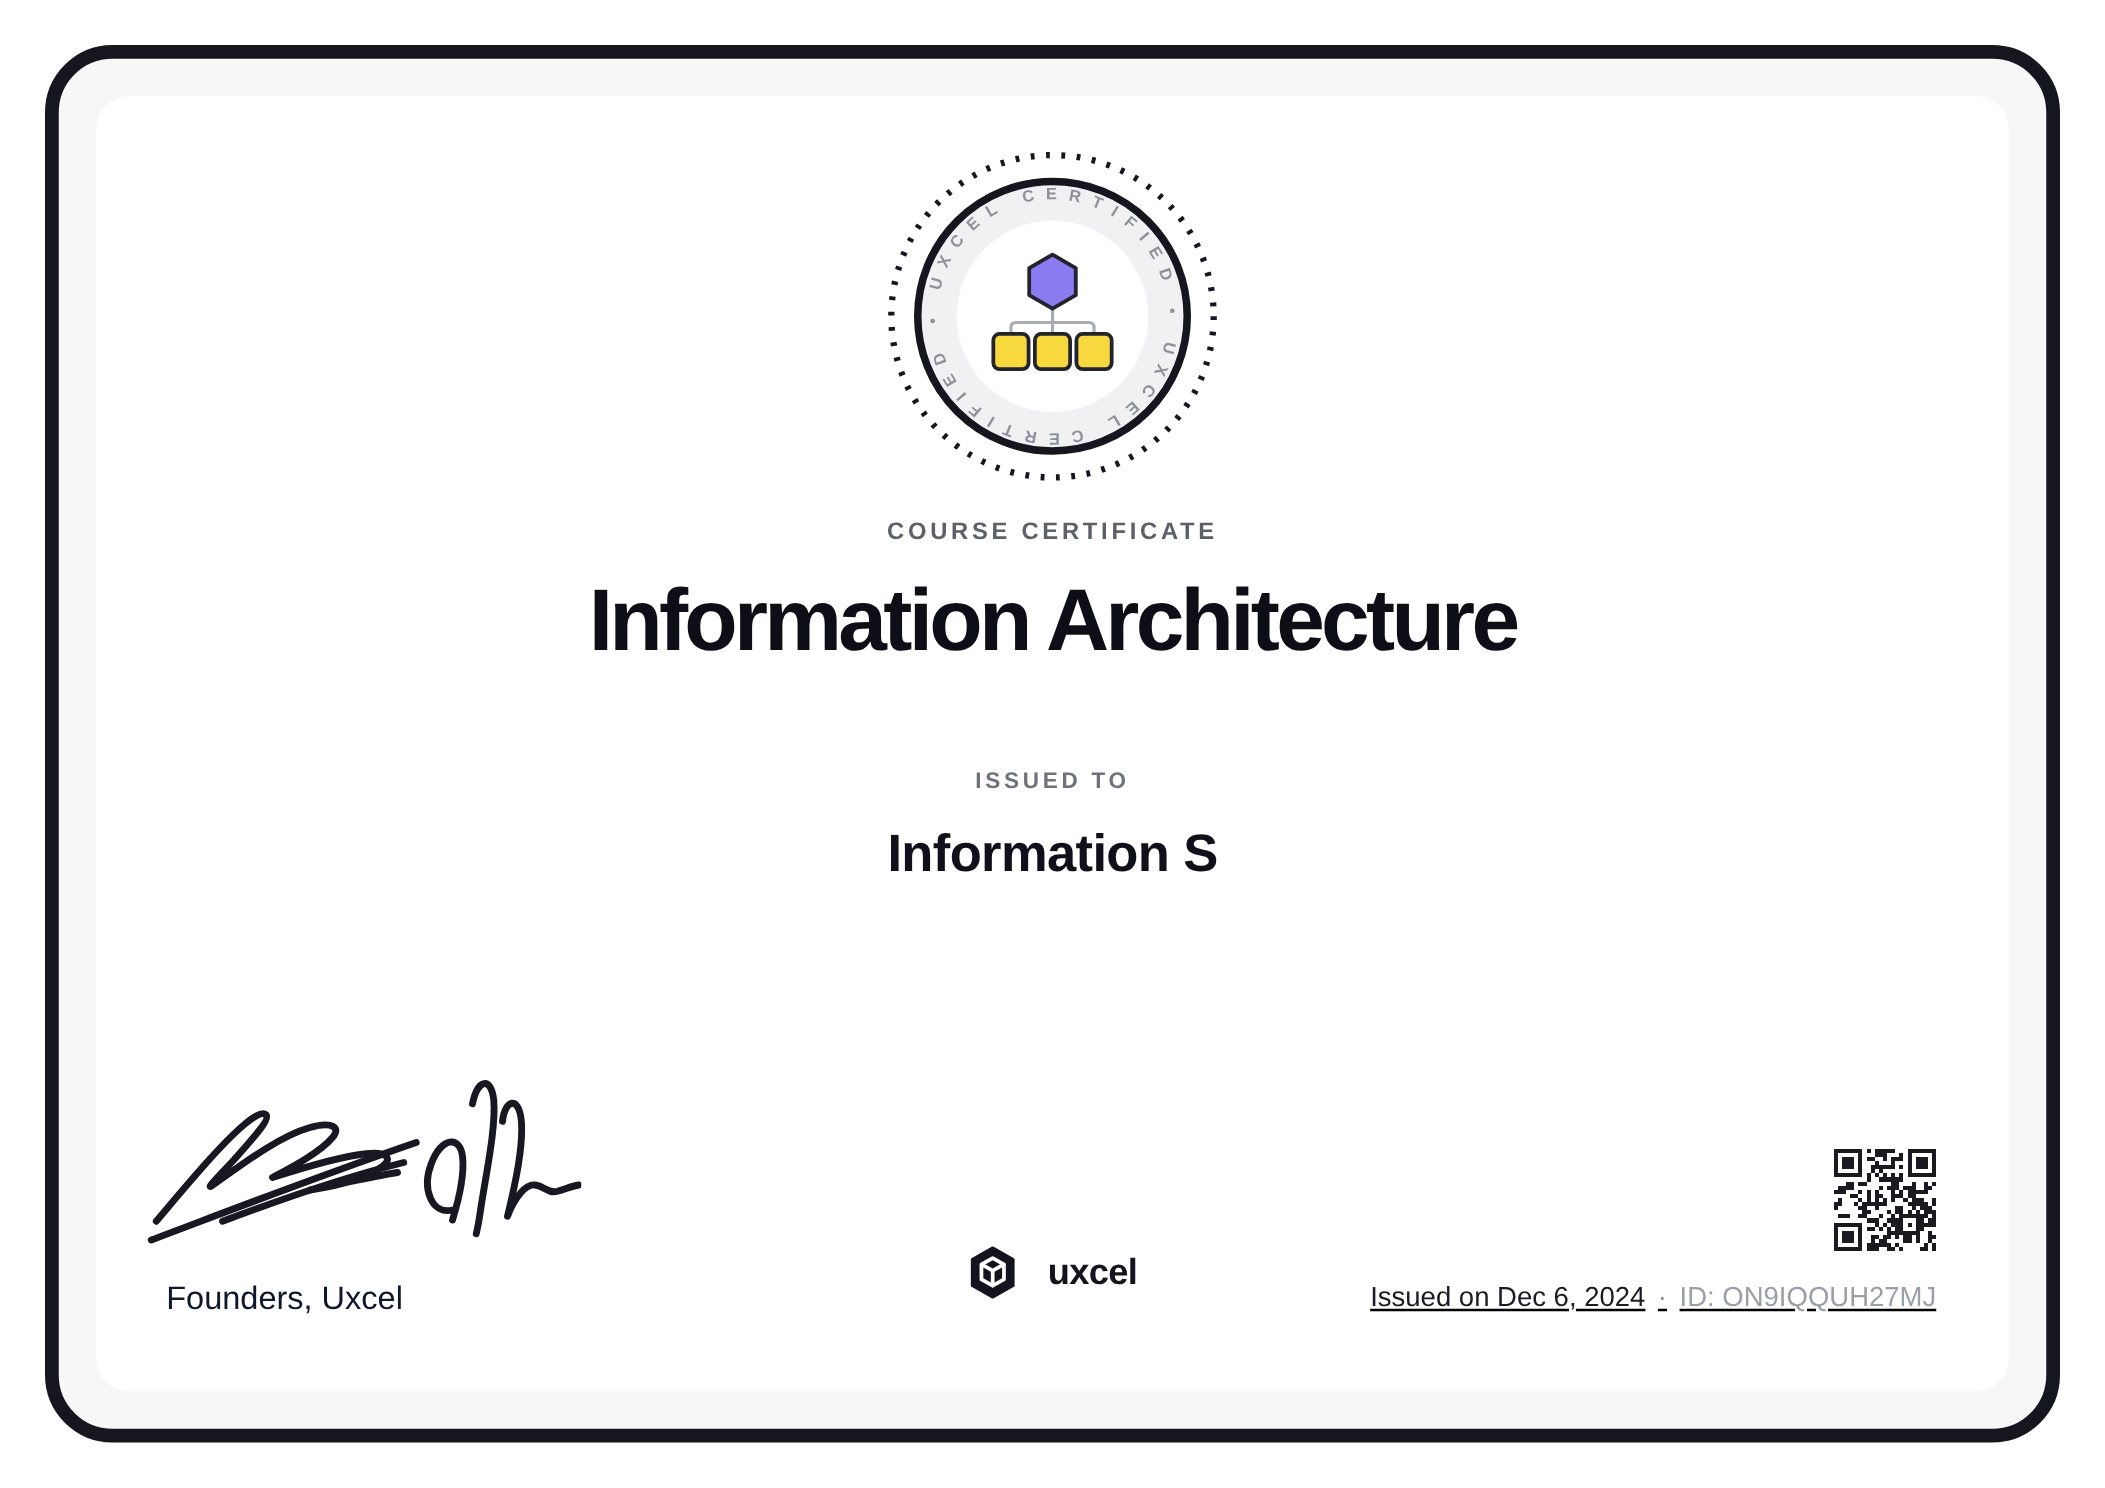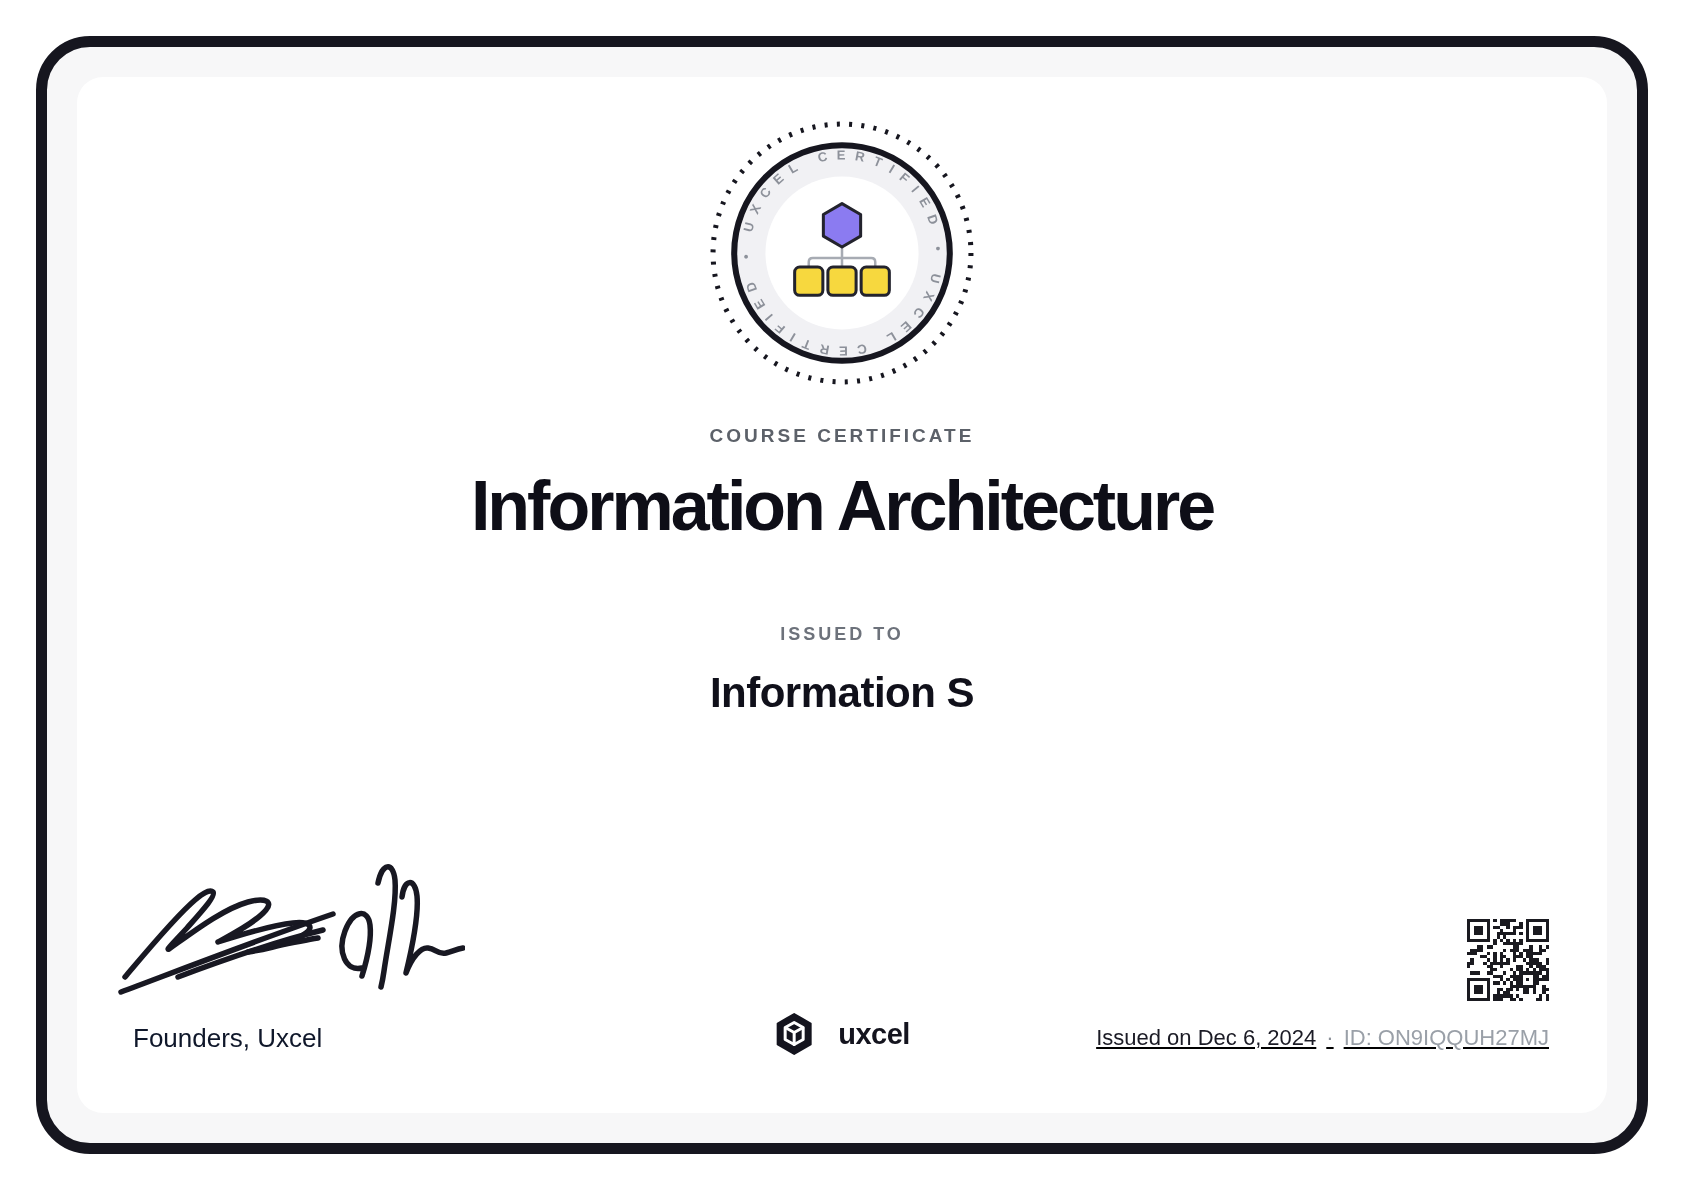--- a/index.html
+++ b/index.html
@@ -14,21 +14,21 @@
     border-radius:54px;
     box-sizing:border-box;
   }
   .card-inner{
     position:absolute;inset:30px;
     background:#ffffff;border-radius:26px;
     display:flex;flex-direction:column;align-items:center;
   }
   .badge{margin-top:40px;width:272px;height:272px;flex:0 0 auto;}
   .kicker{
-    margin-top:36px;font-size:19px;font-weight:700;letter-spacing:3px;
+    margin-top:26px;font-size:19px;font-weight:700;letter-spacing:3px;
     color:#5c6169;text-transform:uppercase;line-height:22px;
   }
   .title{
     margin-top:16px;font-size:70px;line-height:86px;font-weight:800;
     letter-spacing:-3px;color:#0e0e17;white-space:nowrap;
   }
   .issued-to{
     margin-top:74px;font-size:18px;font-weight:700;letter-spacing:3px;
     color:#6d727b;text-transform:uppercase;line-height:22px;text-align:center;
   }
@@ -38,21 +38,21 @@
   }
   .description{
     margin-top:42px;font-size:21px;line-height:36px;color:#686d75;
     text-align:center;
   }
   
   .sig-block{position:absolute;left:56px;bottom:62px;}
   .sig-svg{position:absolute;left:-18px;bottom:40px;width:350px;height:160px;}
   .sig-caption{font-size:26px;color:#0f172a;line-height:26px;text-align:right;}
   .brand-block{
-    position:absolute;left:50%;transform:translateX(-50%);bottom:58px;
+    position:absolute;left:50%;transform:translateX(-50%);bottom:74px;
     display:flex;align-items:center;gap:24px;
   }
   .brand-icon{width:40px;height:42px;display:block;}
   .brand-name{font-size:29px;font-weight:800;color:#14141e;letter-spacing:-0.5px;}
   .issue-block{
     position:absolute;right:58px;bottom:62px;
     display:flex;flex-direction:column;align-items:flex-end;text-decoration:underline;
   }
   .qr{width:82px;height:82px;margin-bottom:24px;}
   .issue-line{font-size:22px;line-height:26px;white-space:nowrap;}

